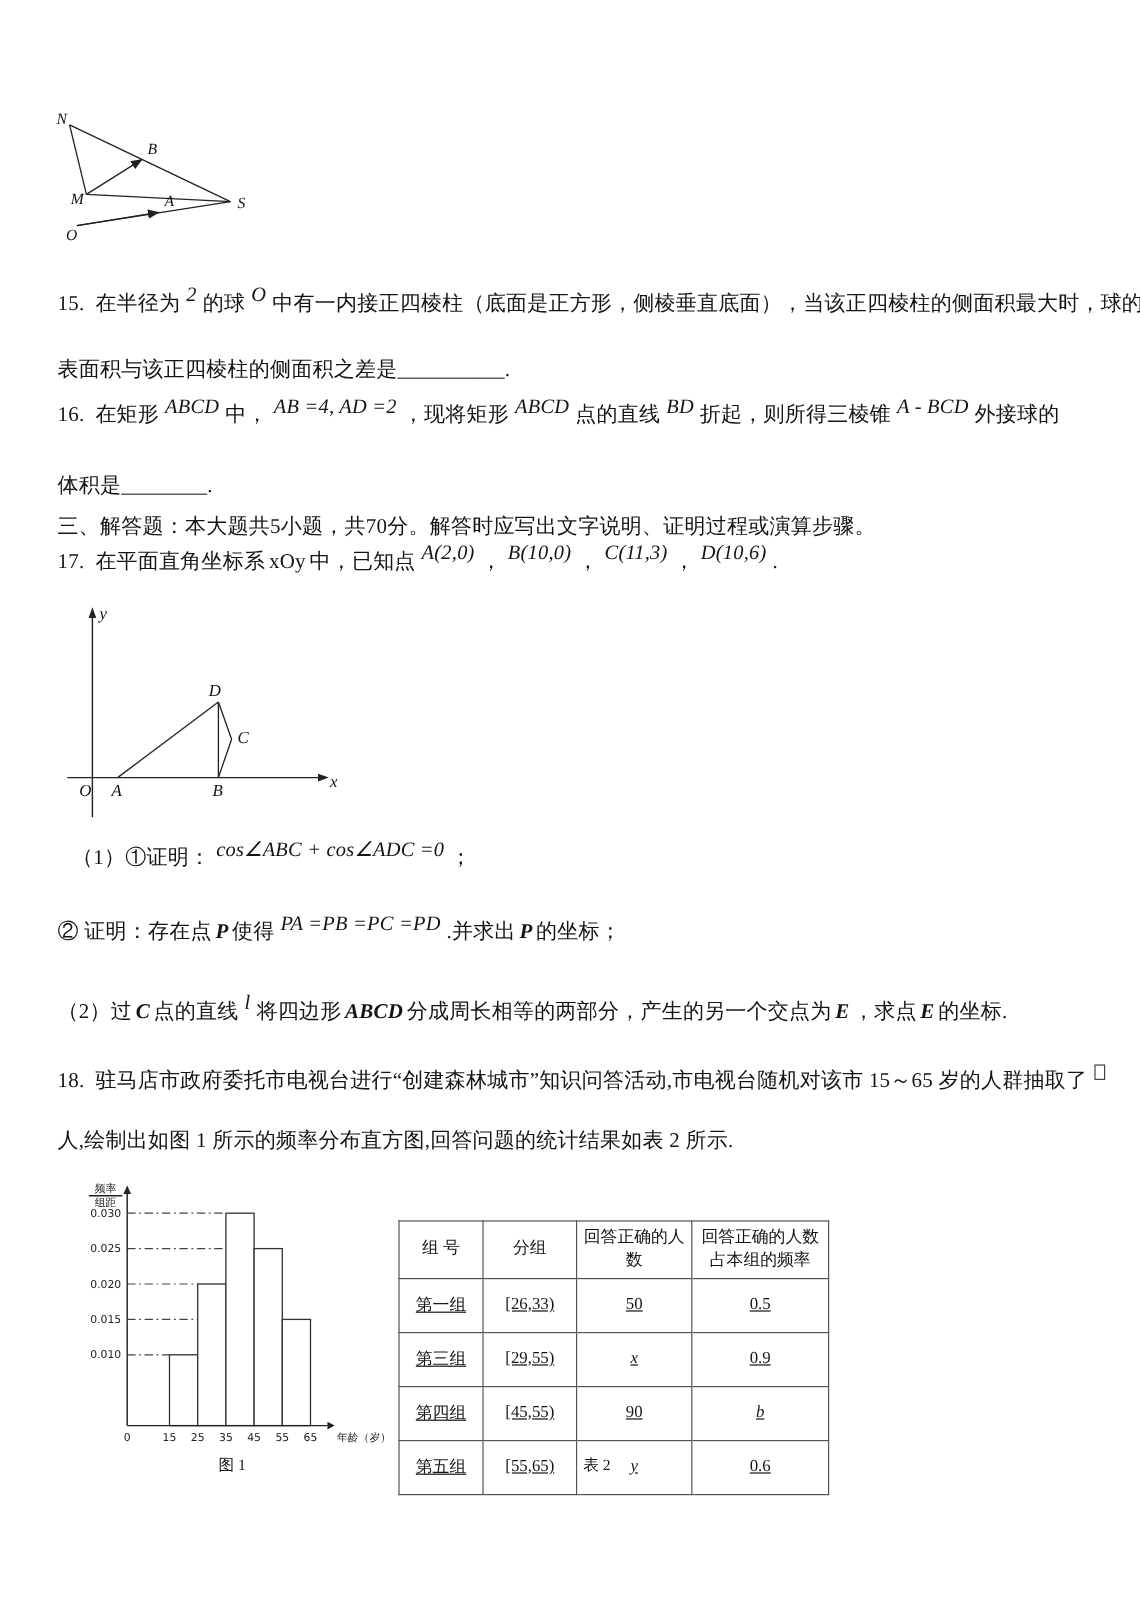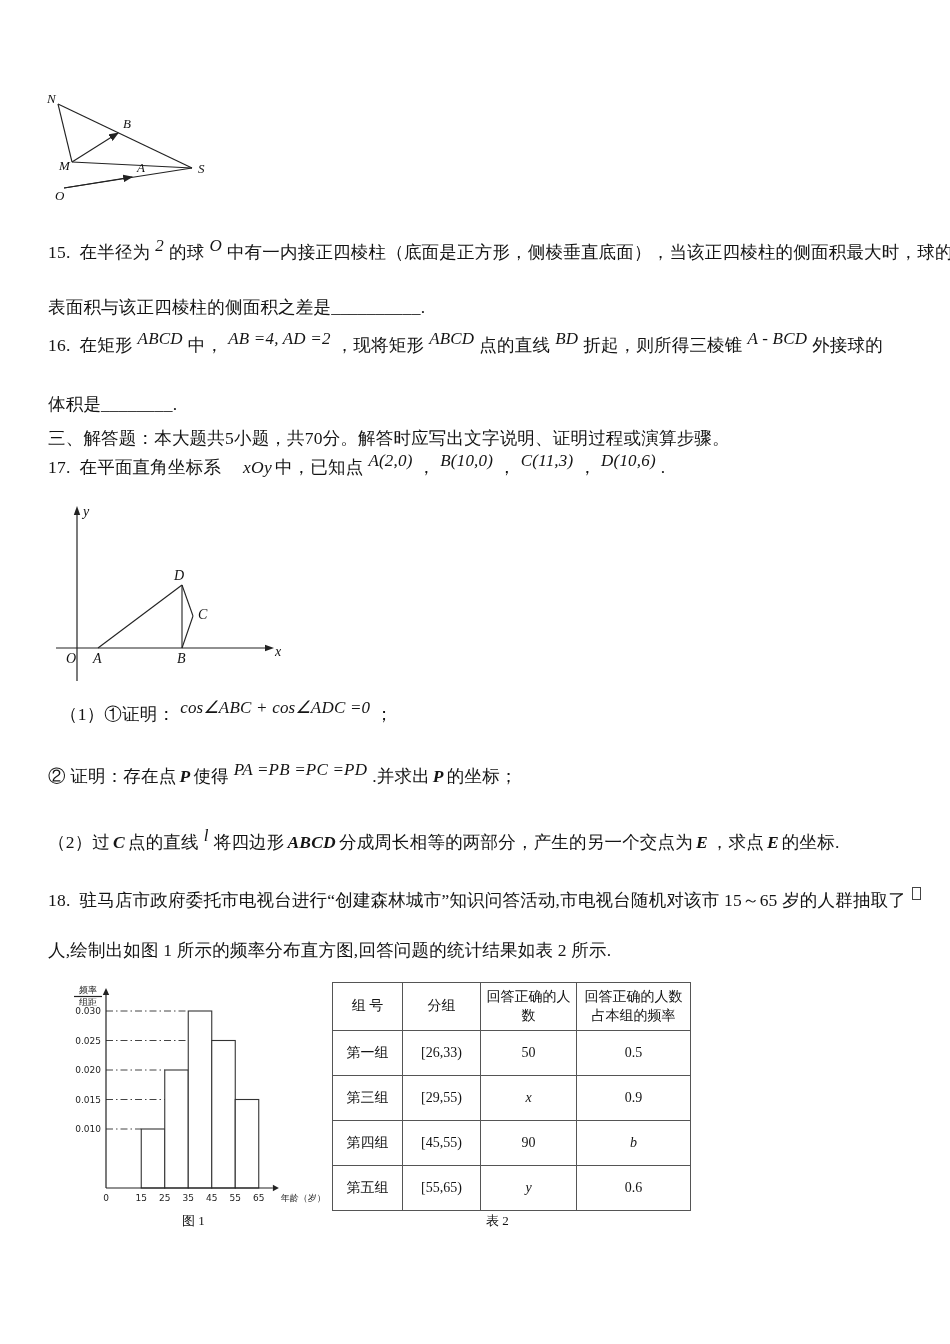--- a/index.html
+++ b/index.html
@@ -4,30 +4,30 @@
 <style>
   * { margin:0; padding:0; box-sizing:border-box; }
   html,body { background:#ffffff; }
   .page { position:relative; width:950px; height:1344px; background:#ffffff;
           font-family:"Liberation Serif","DejaVu Serif",serif; color:#141414; overflow:hidden; }
   .line { position:absolute; font-size:17.5px; white-space:nowrap; letter-spacing:0.2px; }
   .qno { margin-right:9px; }
   .sup { display:inline-block; transform:translateY(-7px); font-style:italic;
          padding:0 5px; font-size:17px; font-family:"Liberation Serif",serif; }
   .mi  { font-style:italic; font-weight:bold; padding:0 3px; }
-  .mit { font-style:italic; padding:0 3px;margin-left:19px; }
+  .mit { padding:0 3px; }
   .figlines line { stroke:#222; stroke-width:1.1; fill:none; }
   .axl { stroke:#222; stroke-width:1.2; }
   .flab { font-size:14px; font-style:italic; fill:#111; font-family:"Liberation Serif",serif; }
   .flab-sm { font-size:13px; font-style:italic; fill:#111; font-family:"Liberation Serif",serif; }
-  .tbl { position:absolute; border-collapse:collapse; font-size:14px; background:#fff; }
+  .tbl { position:absolute; border-collapse:collapse; font-size:14px; background:#fff;margin-top:35px; }
   .tbl th, .tbl td { border:1.4px solid #555; text-align:center; vertical-align:middle;
                      font-weight:normal; padding:2px 4px; }
   .tbl th { height:48px; line-height:1.3; }
-  .tbl td { height:45px; }
+  .tbl td { height:45px;text-decoration:underline; }
   .mvar { font-style:italic; }
   .caption { position:absolute; font-size:13px; }
   .dash { stroke:#444; stroke-width:1; stroke-dasharray:7 3 1.5 3; }
   .bar  { fill:#ffffff; stroke:#333; stroke-width:1.1; }
   .ax   { stroke:#222; stroke-width:1.2; }
   .tick { font-size:9px; fill:#222; font-family:"DejaVu Sans","Liberation Sans",sans-serif; }
   .ty { text-anchor:end; }
   .tx { text-anchor:middle; }
   .placeholder-box { display:inline-block; width:9px; height:13px; border:1px solid #444;
                      transform:translateY(-6px); margin-left:6px; }

